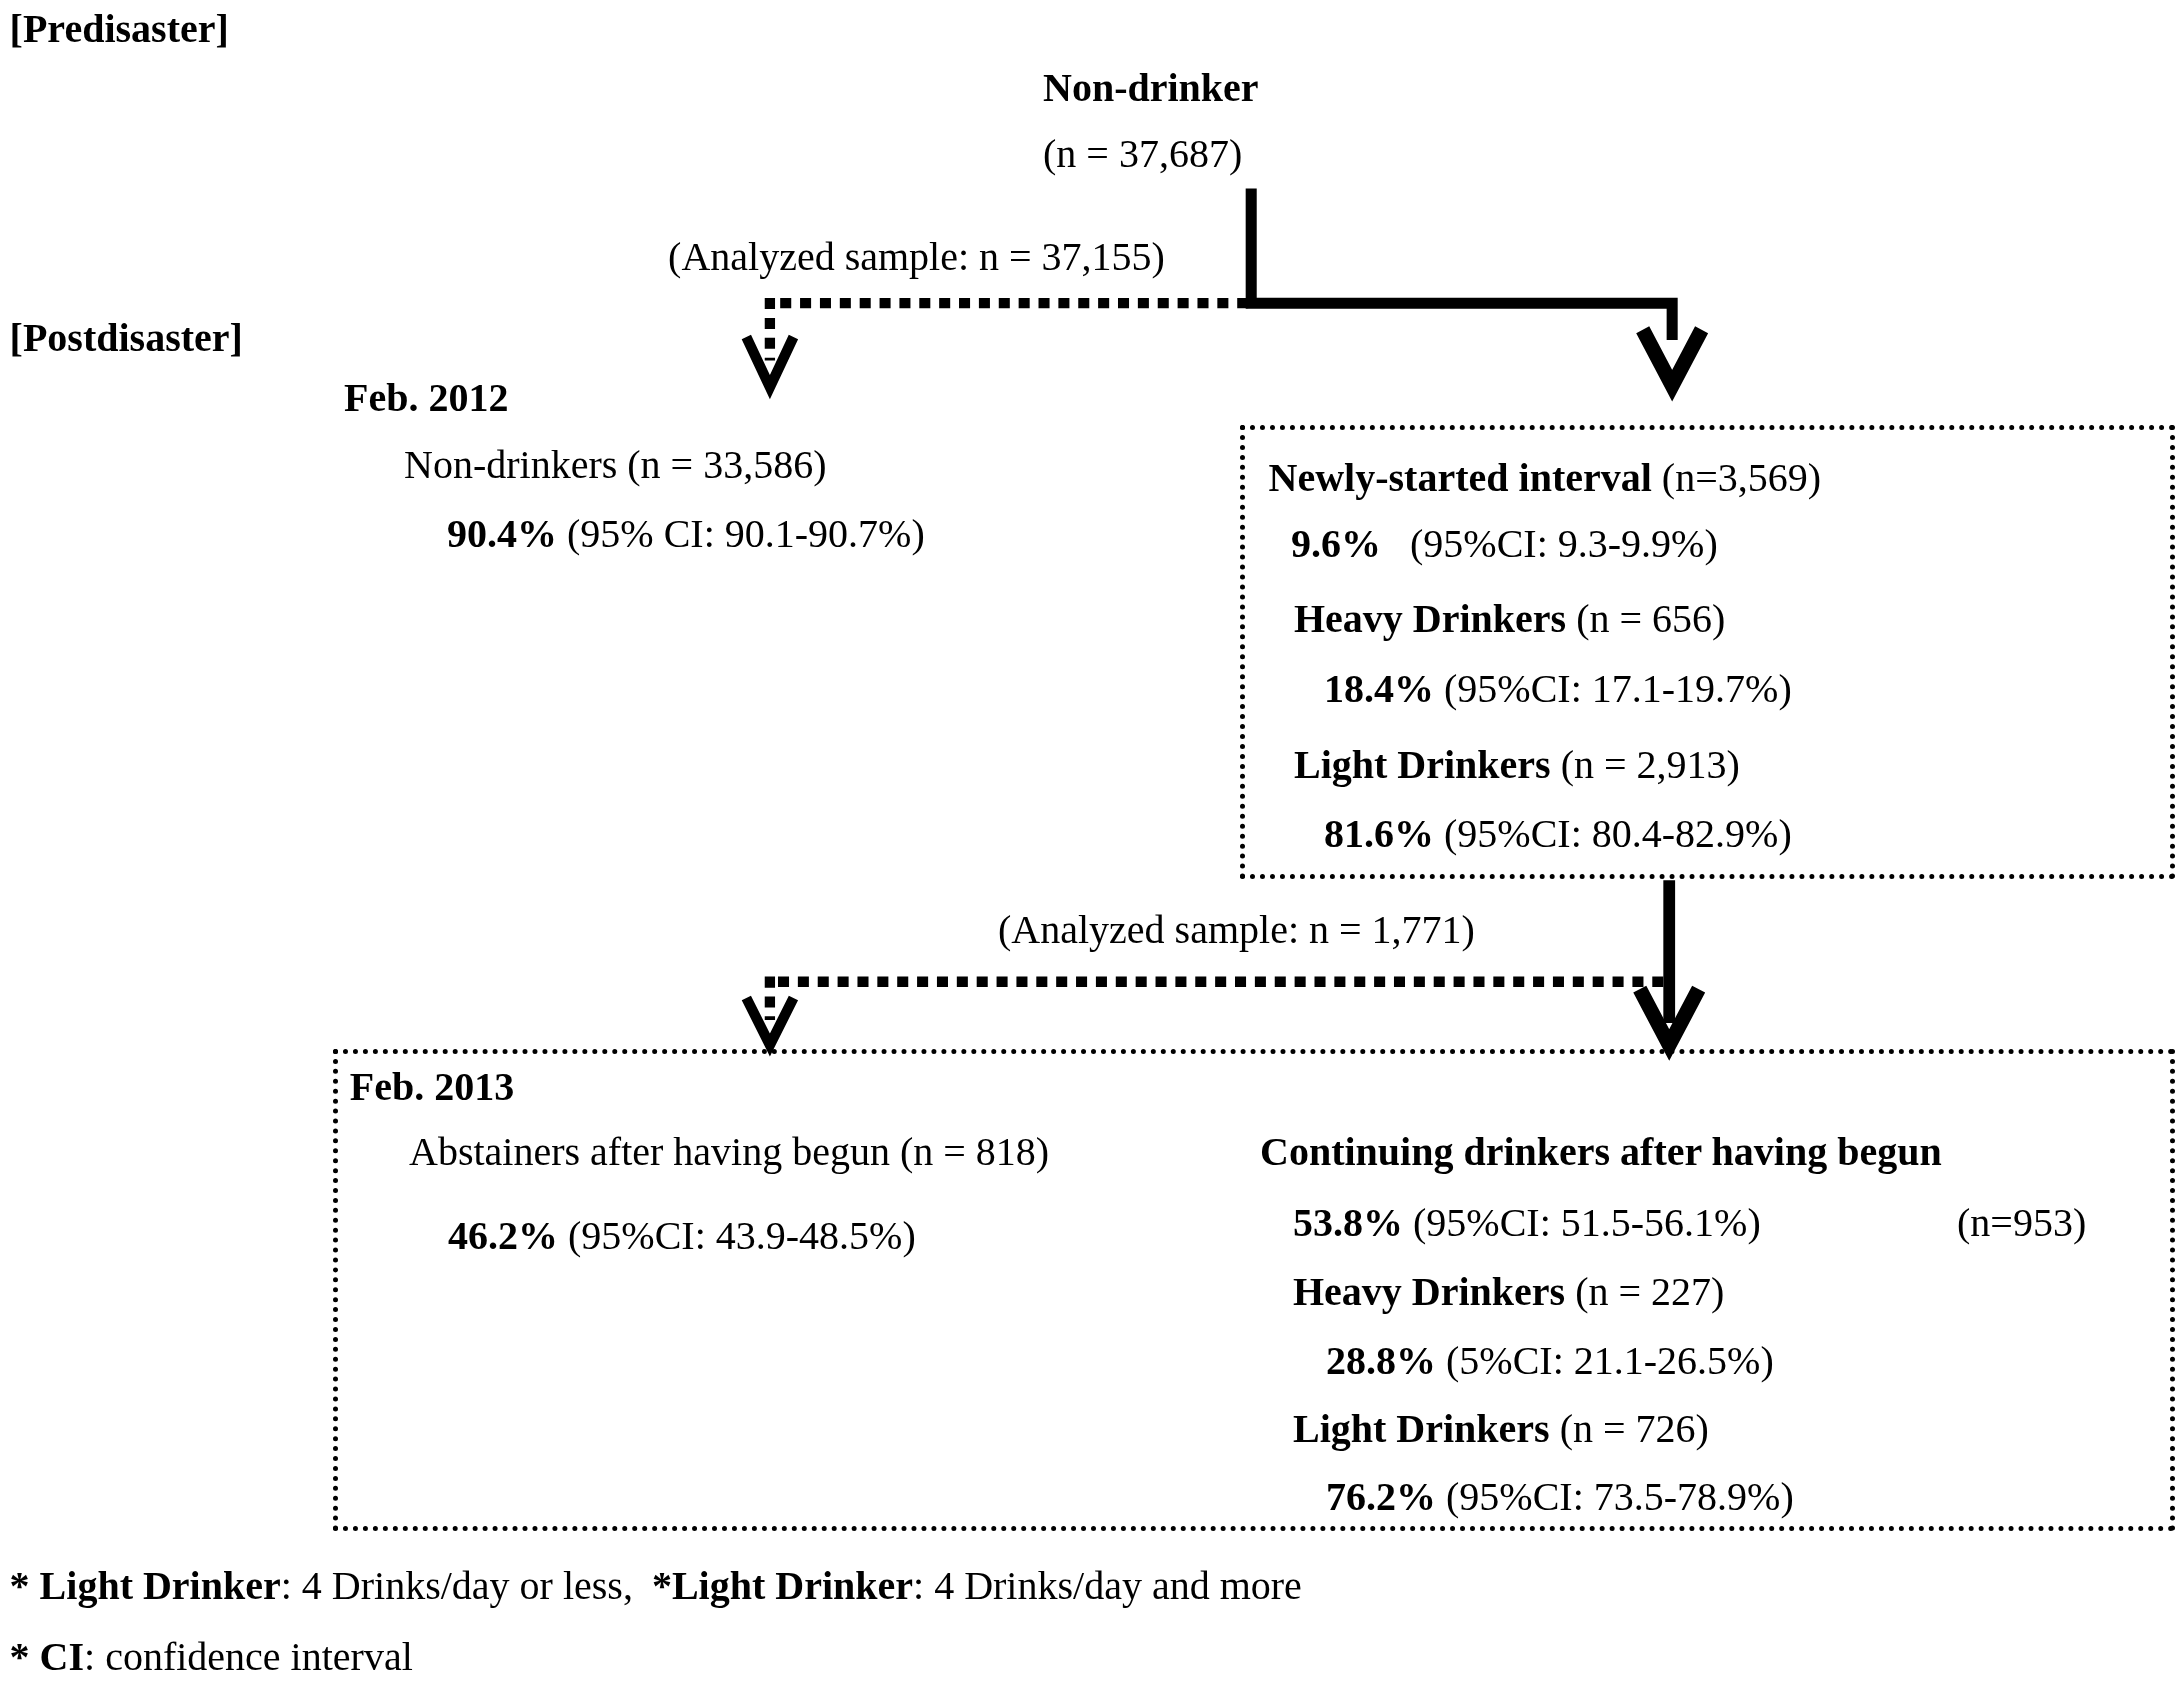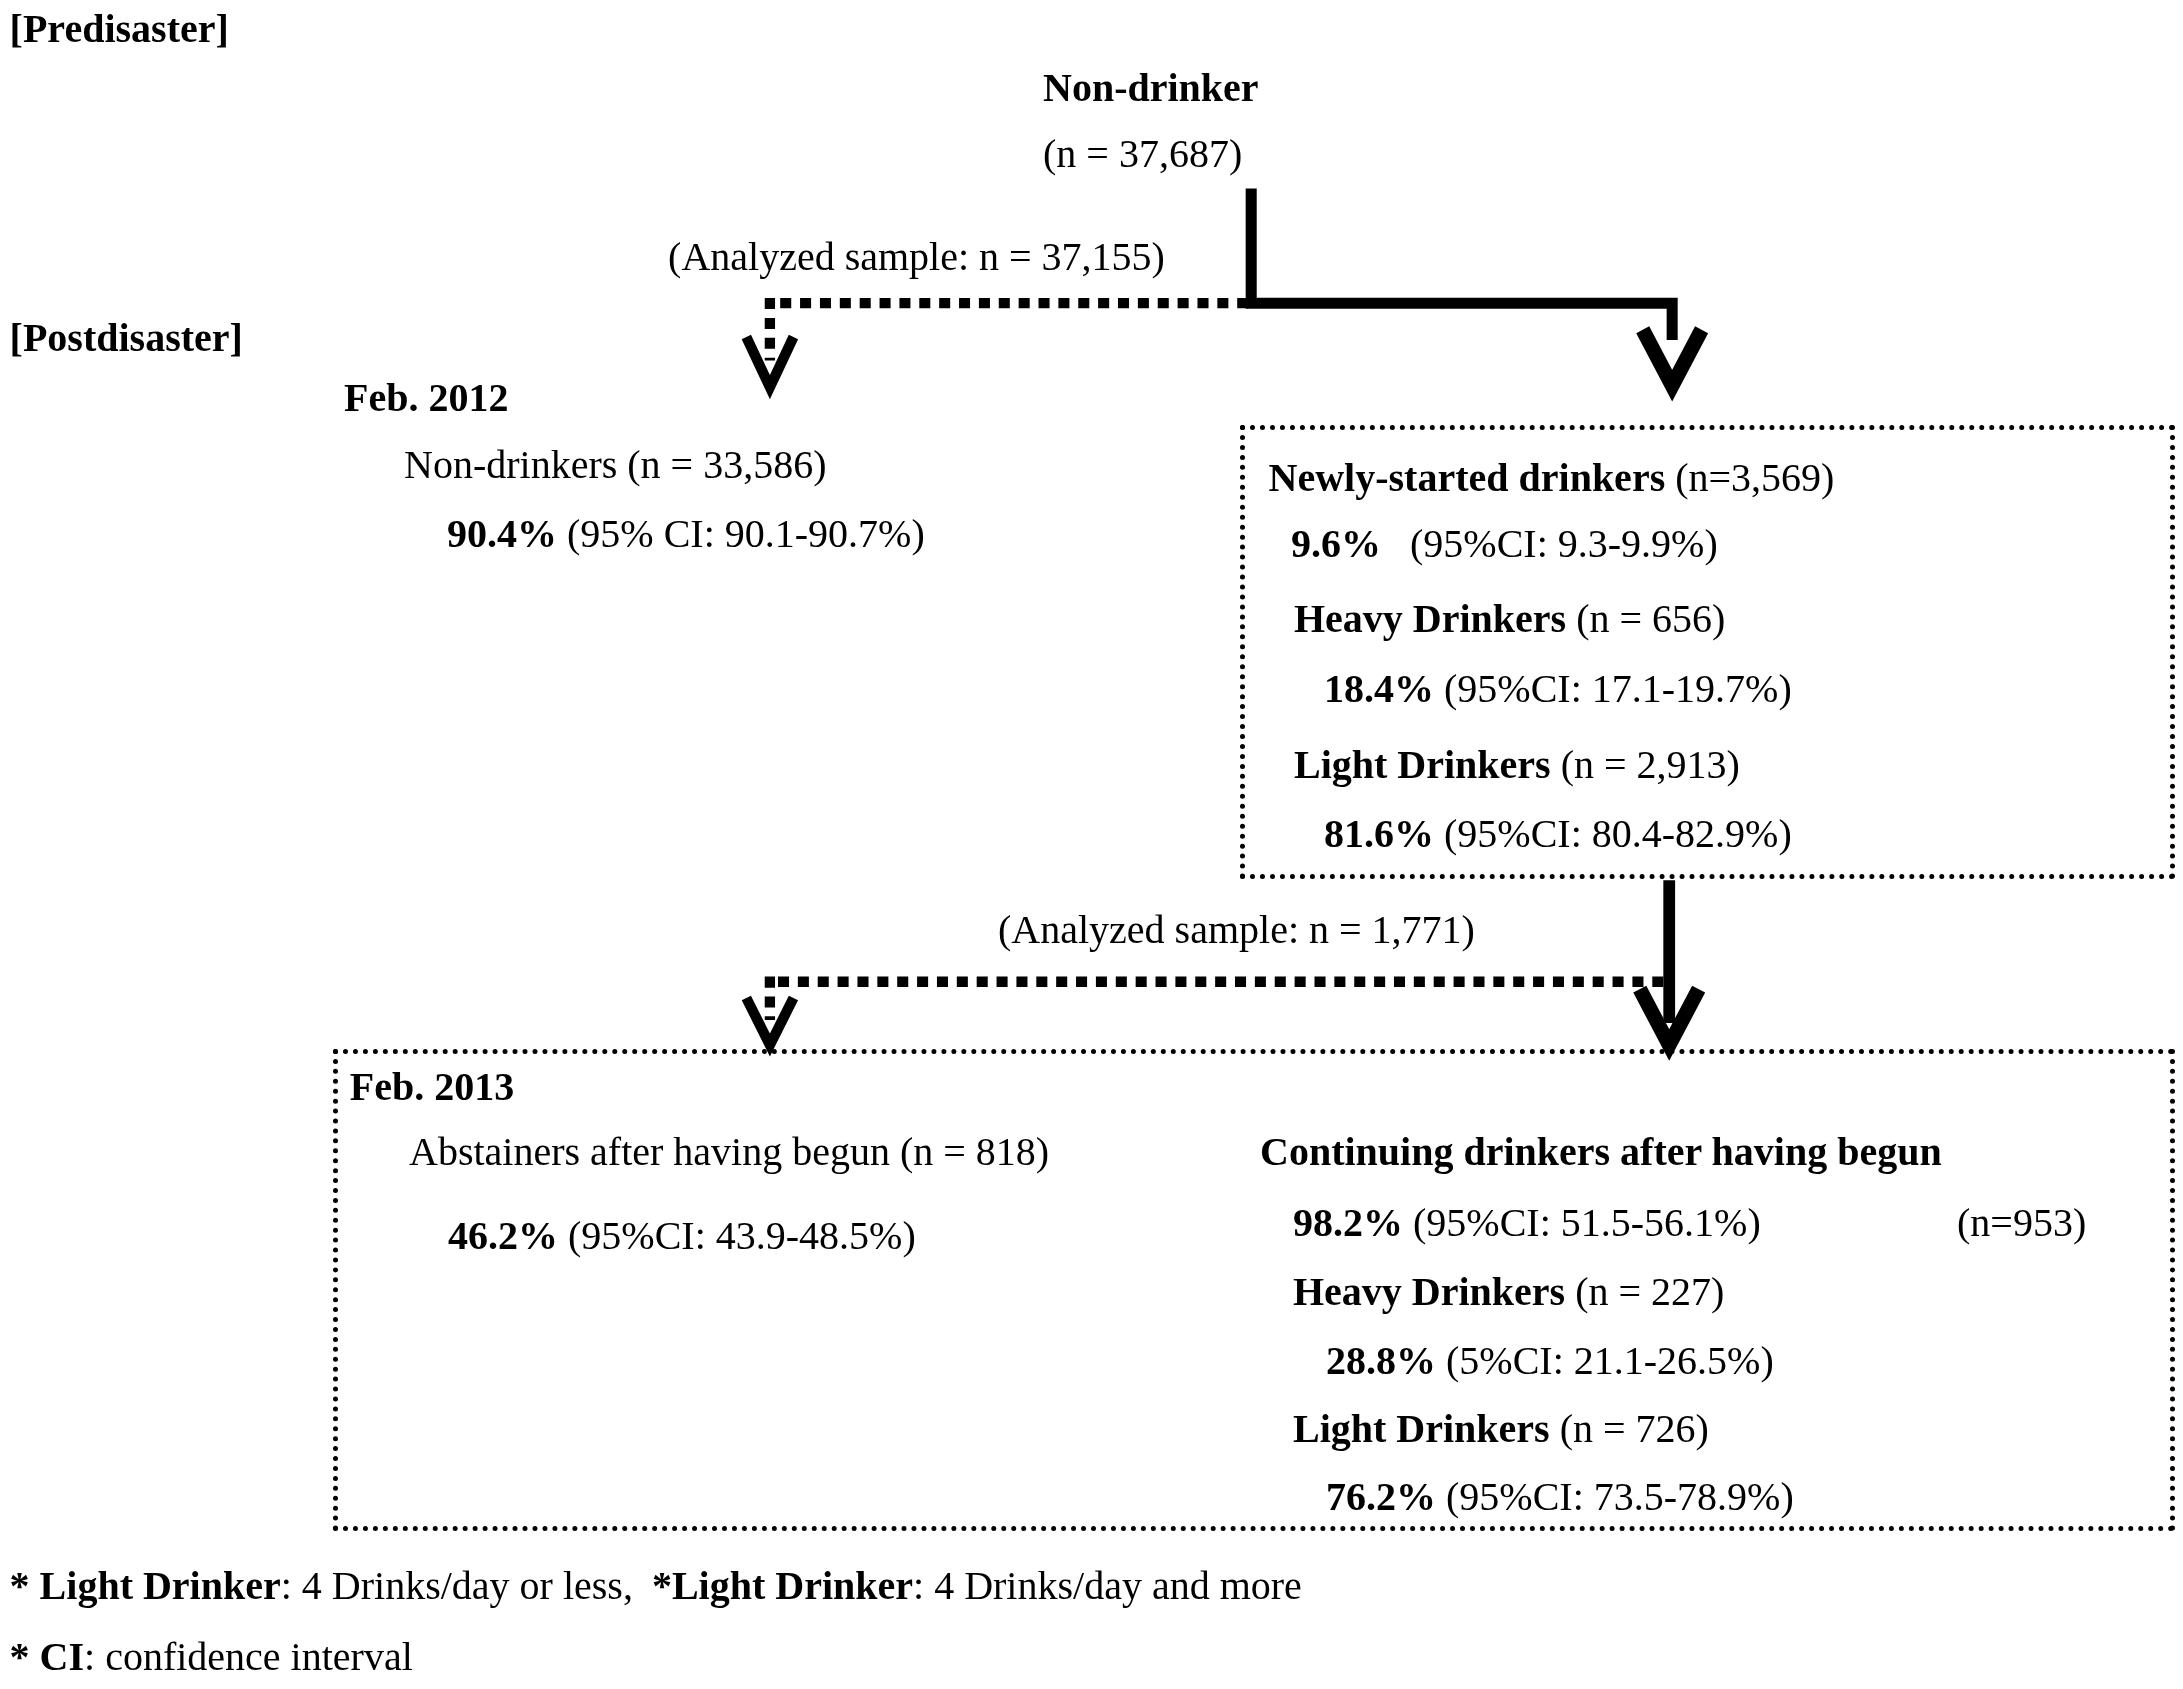--- a/index.html
+++ b/index.html
@@ -53,21 +53,21 @@
   <div>
     <div class="t b" style="left:344px;top:375px;">Feb. 2012</div>
     <div class="t" style="left:404px;top:442px;">Non-drinkers (n = 33,586)</div>
     <div class="t" style="left:447px;top:511px;">
       <span class="b">90.4%</span><span> (95% CI: 90.1-90.7%)</span>
     </div>
   </div>
 
   <div class="dotbox" style="left:1240px;top:425px;width:925px;height:444px;">
     <div class="t" style="left:23.6px;top:25px;">
-      <span class="b">Newly-started drinkers</span><span> (n=3,569)</span>
+      <span class="b">Newly-started interval</span><span> (n=3,569)</span>
     </div>
     <div class="t" style="left:46px;top:91px;">
       <span class="b">9.6%</span><span class="gap"> (95%CI: 9.3-9.9%)</span>
     </div>
     <div class="t" style="left:49px;top:166px;">
       <span class="b">Heavy Drinkers</span><span> (n = 656)</span>
     </div>
     <div class="t" style="left:79px;top:236px;">
       <span class="b">18.4%</span><span> (95%CI: 17.1-19.7%)</span>
     </div>
@@ -84,21 +84,21 @@
   <div class="dotbox" style="left:333px;top:1049px;width:1832px;height:472px;">
     <div class="t b" style="left:11.8px;top:10.3px;">Feb. 2013</div>
 
     <div class="t" style="left:71px;top:75px;">Abstainers after having begun (n = 818)</div>
     <div class="t" style="left:110px;top:159px;">
       <span class="b">46.2%</span><span> (95%CI: 43.9-48.5%)</span>
     </div>
 
     <div class="t b" style="left:922px;top:75px;">Continuing drinkers after having begun</div>
     <div class="t" style="left:955px;top:146px;">
-      <span class="b">98.2%</span><span> (95%CI: 51.5-56.1%)</span>
+      <span class="b">53.8%</span><span> (95%CI: 51.5-56.1%)</span>
     </div>
     <div class="t" style="left:1619px;top:146px;">(n=953)</div>
     <div class="t" style="left:955px;top:215px;">
       <span class="b">Heavy Drinkers</span><span> (n = 227)</span>
     </div>
     <div class="t" style="left:988px;top:284px;">
       <span class="b">28.8%</span><span> (5%CI: 21.1-26.5%)</span>
     </div>
     <div class="t" style="left:955px;top:352px;">
       <span class="b">Light Drinkers</span><span> (n = 726)</span>

